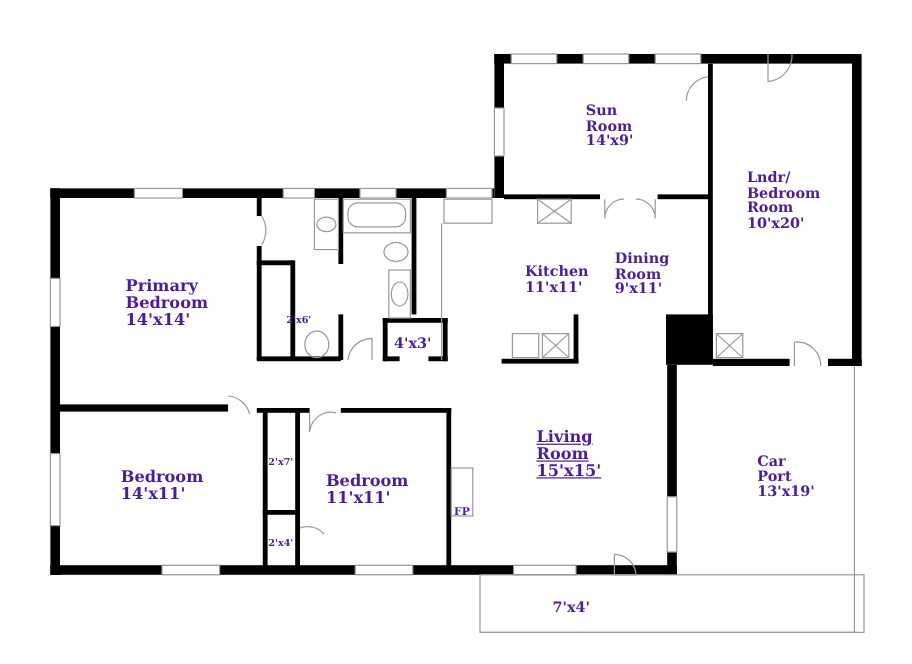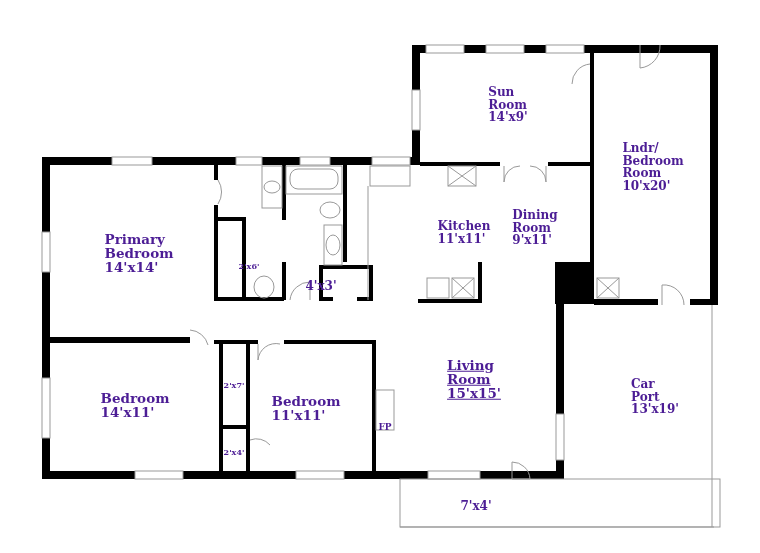--- a/index.html
+++ b/index.html
@@ -176,15 +176,15 @@
 
 <div class="lbl med" style="left:655px;top:397px;">
   <div>Car</div>
   <div>Port</div>
   <div>13'x19'</div>
 </div>
 
 <div class="lbl sm" style="left:229px;top:266px;margin-left:20px;">2'x6'</div>
 <div class="lbl sm" style="left:234px;top:385px;">2'x7'</div>
 <div class="lbl sm" style="left:234px;top:452px;">2'x4'</div>
-<div class="lbl med" style="left:321px;top:286px;">4'x3'</div>
+<div class="lbl med" style="left:344px;top:286px;">4'x3'</div>
 <div class="lbl sm" style="left:385px;top:428px;font-size:9px;">FP</div>
 <div class="lbl med" style="left:476px;top:506px;">7'x4'</div>
 
 </body></html>

